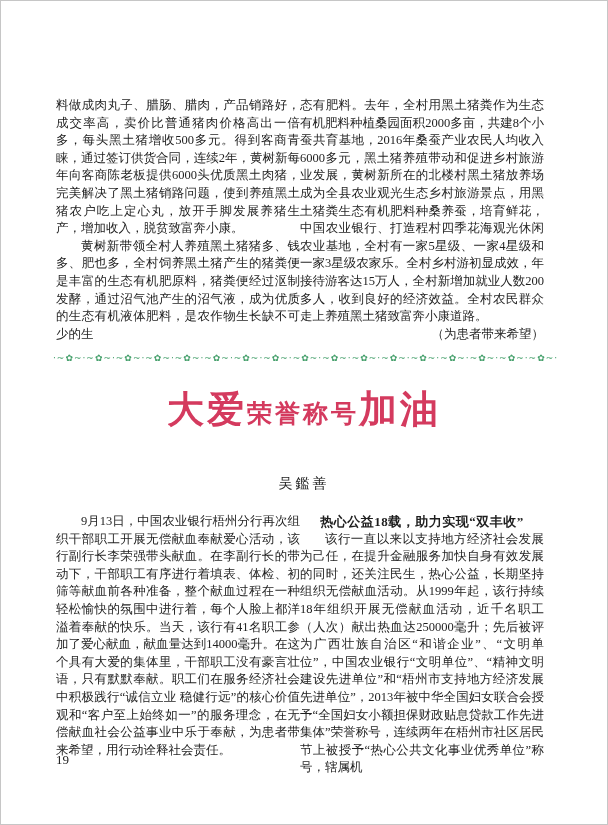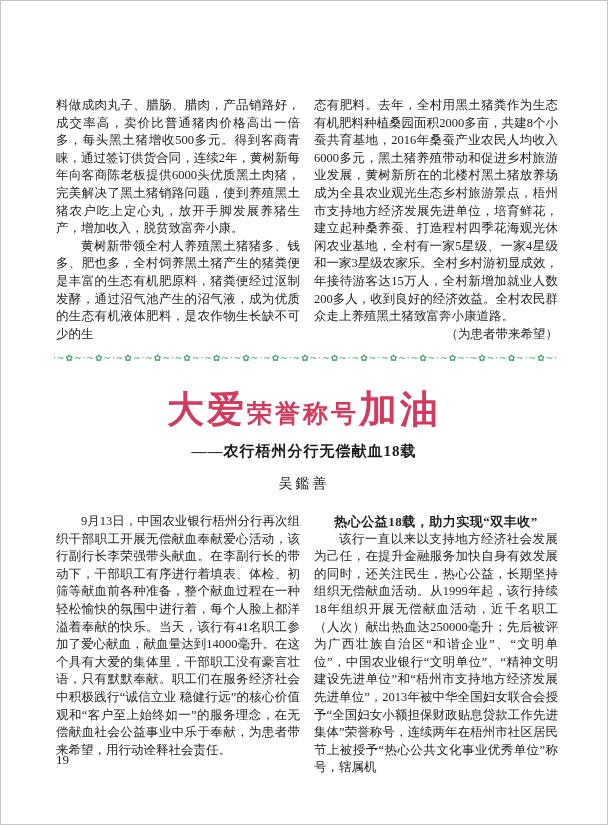--- a/index.html
+++ b/index.html
@@ -9,21 +9,21 @@
     font-family:"Liberation Serif","DejaVu Serif",serif;color:#1e1e1e;
   }
   
   .hdr{position:absolute;top:54px;left:49px;display:flex;align-items:center;gap:12px;}
   .logo{width:27px;height:27px;display:inline-block;}
   .mag-title{
     font-family:"Liberation Sans","DejaVu Sans",sans-serif;font-weight:bold;
     font-size:16px;letter-spacing:7px;color:#151515;
   }
   
-  .cols{position:absolute;left:55px;width:502px;display:flex;gap:14px;}
+  .cols{position:absolute;left:55px;width:502px;display:flex;}
   .top-cols{top:96px;}
   .body-cols{top:512px;}
   .col{width:244px;font-size:12.5px;line-height:17.6px;text-align:justify;}
   .col p{margin:0;}
   .indent{text-indent:2em;}
   .attr{float:right;}
   
   .divider{
     position:absolute;top:351px;left:52px;width:504px;height:13px;
     color:#46a06c;font-size:9px;line-height:13px;letter-spacing:1px;
@@ -54,31 +54,30 @@
 
 <div class="page">
 
 
   <section class="cols top-cols">
     <div class="col">
       <p>料做成肉丸子、腊肠、腊肉，产品销路好，成交率高，卖价比普通猪肉价格高出一倍多，每头黑土猪增收500多元。得到客商青睐，通过签订供货合同，连续2年，黄树新每年向客商陈老板提供6000头优质黑土肉猪，完美解决了黑土猪销路问题，使到养殖黑土猪农户吃上定心丸，放开手脚发展养猪生产，增加收入，脱贫致富奔小康。</p>
       <p class="indent">黄树新带领全村人养殖黑土猪猪多、钱多、肥也多，全村饲养黑土猪产生的猪粪便是丰富的生态有机肥原料，猪粪便经过沤制发酵，通过沼气池产生的沼气液，成为优质的生态有机液体肥料，是农作物生长缺不可少的生</p>
     </div>
     <div class="col">
-      <p><span>态有肥料。去年，全村用黑土猪粪作为生态有机肥料种植桑园面积2000多亩，共建8个小蚕共育基地，2016年桑蚕产业农民人均收入6000多元，黑土猪养殖带动和促进乡村旅游业发展，黄树新所在的北楼村黑土猪放养场成为全县农业观光生态乡村旅游景点，梧州市支持地方经济发展先进单位，培育鲜花，建立起种桑养蚕、打造程村四季花海观光休闲农业基地，全村有一家5星级、一家4星级和一家3星级农家乐。全村乡村游初显成效，年接待游客达15万人，全村新增加就业人数200多人，收到良好的经济效益。全村农民群众走上养殖黑土猪致富奔小康道路。</span><span class="attr">（为患者带来希望）</span></p>
+      <p><span>态有肥料。去年，全村用黑土猪粪作为生态有机肥料种植桑园面积2000多亩，共建8个小蚕共育基地，2016年桑蚕产业农民人均收入6000多元，黑土猪养殖带动和促进乡村旅游业发展，黄树新所在的北楼村黑土猪放养场成为全县农业观光生态乡村旅游景点，用黑土猪粪生态有机肥料种桑养蚕，培育鲜花，中国农业银行、打造程村四季花海观光休闲农业基地，全村有一家5星级、一家4星级和一家3星级农家乐。全村乡村游初显成效，年接待游客达15万人，全村新增加就业人数200多人，收到良好的经济效益。全村农民群众走上养殖黑土猪致富奔小康道路。</span><span class="attr">（为患者带来希望）</span></p>
     </div>
   </section>
 
   <div class="divider">·~✿~·~✿~·~✿~·~✿~·~✿~·~✿~·~✿~·~✿~·~✿~·~✿~·~✿~·~✿~·~✿~·~✿~·~✿~·~✿~·~✿~·~✿~</div>
 
   <h1 class="title">
     <span class="t1">大爱</span><span class="t2">荣誉称号</span><span class="t3">加油</span>
   </h1>
 
-  <div class="subtitle">——农行梧州分行无偿献血18载</div>
 
   <div class="author">吴鑑善</div>
 
   <section class="cols body-cols">
     <div class="col">
       <p class="indent">9月13日，中国农业银行梧州分行再次组织干部职工开展无偿献血奉献爱心活动，该行副行长李荣强带头献血。在李副行长的带动下，干部职工有序进行着填表、体检、初筛等献血前各种准备，整个献血过程在一种轻松愉快的氛围中进行着，每个人脸上都洋溢着奉献的快乐。当天，该行有41名职工参加了爱心献血，献血量达到14000毫升。在这个具有大爱的集体里，干部职工没有豪言壮语，只有默默奉献。职工们在服务经济社会中积极践行“诚信立业 稳健行远”的核心价值观和“客户至上始终如一”的服务理念，在无偿献血社会公益事业中乐于奉献，为患者带来希望，用行动诠释社会责任。</p>
     </div>
     <div class="col">
       <h3 class="colhead">热心公益18载，助力实现“双丰收”</h3>
       <p class="indent">该行一直以来以支持地方经济社会发展为己任，在提升金融服务加快自身有效发展的同时，还关注民生，热心公益，长期坚持组织无偿献血活动。从1999年起，该行持续18年组织开展无偿献血活动，近千名职工（人次）献出热血达250000毫升；先后被评为广西壮族自治区“和谐企业”、“文明单位”，中国农业银行“文明单位”、“精神文明建设先进单位”和“梧州市支持地方经济发展先进单位”，2013年被中华全国妇女联合会授予“全国妇女小额担保财政贴息贷款工作先进集体”荣誉称号，连续两年在梧州市社区居民节上被授予“热心公共文化事业优秀单位”称号，辖属机</p>

